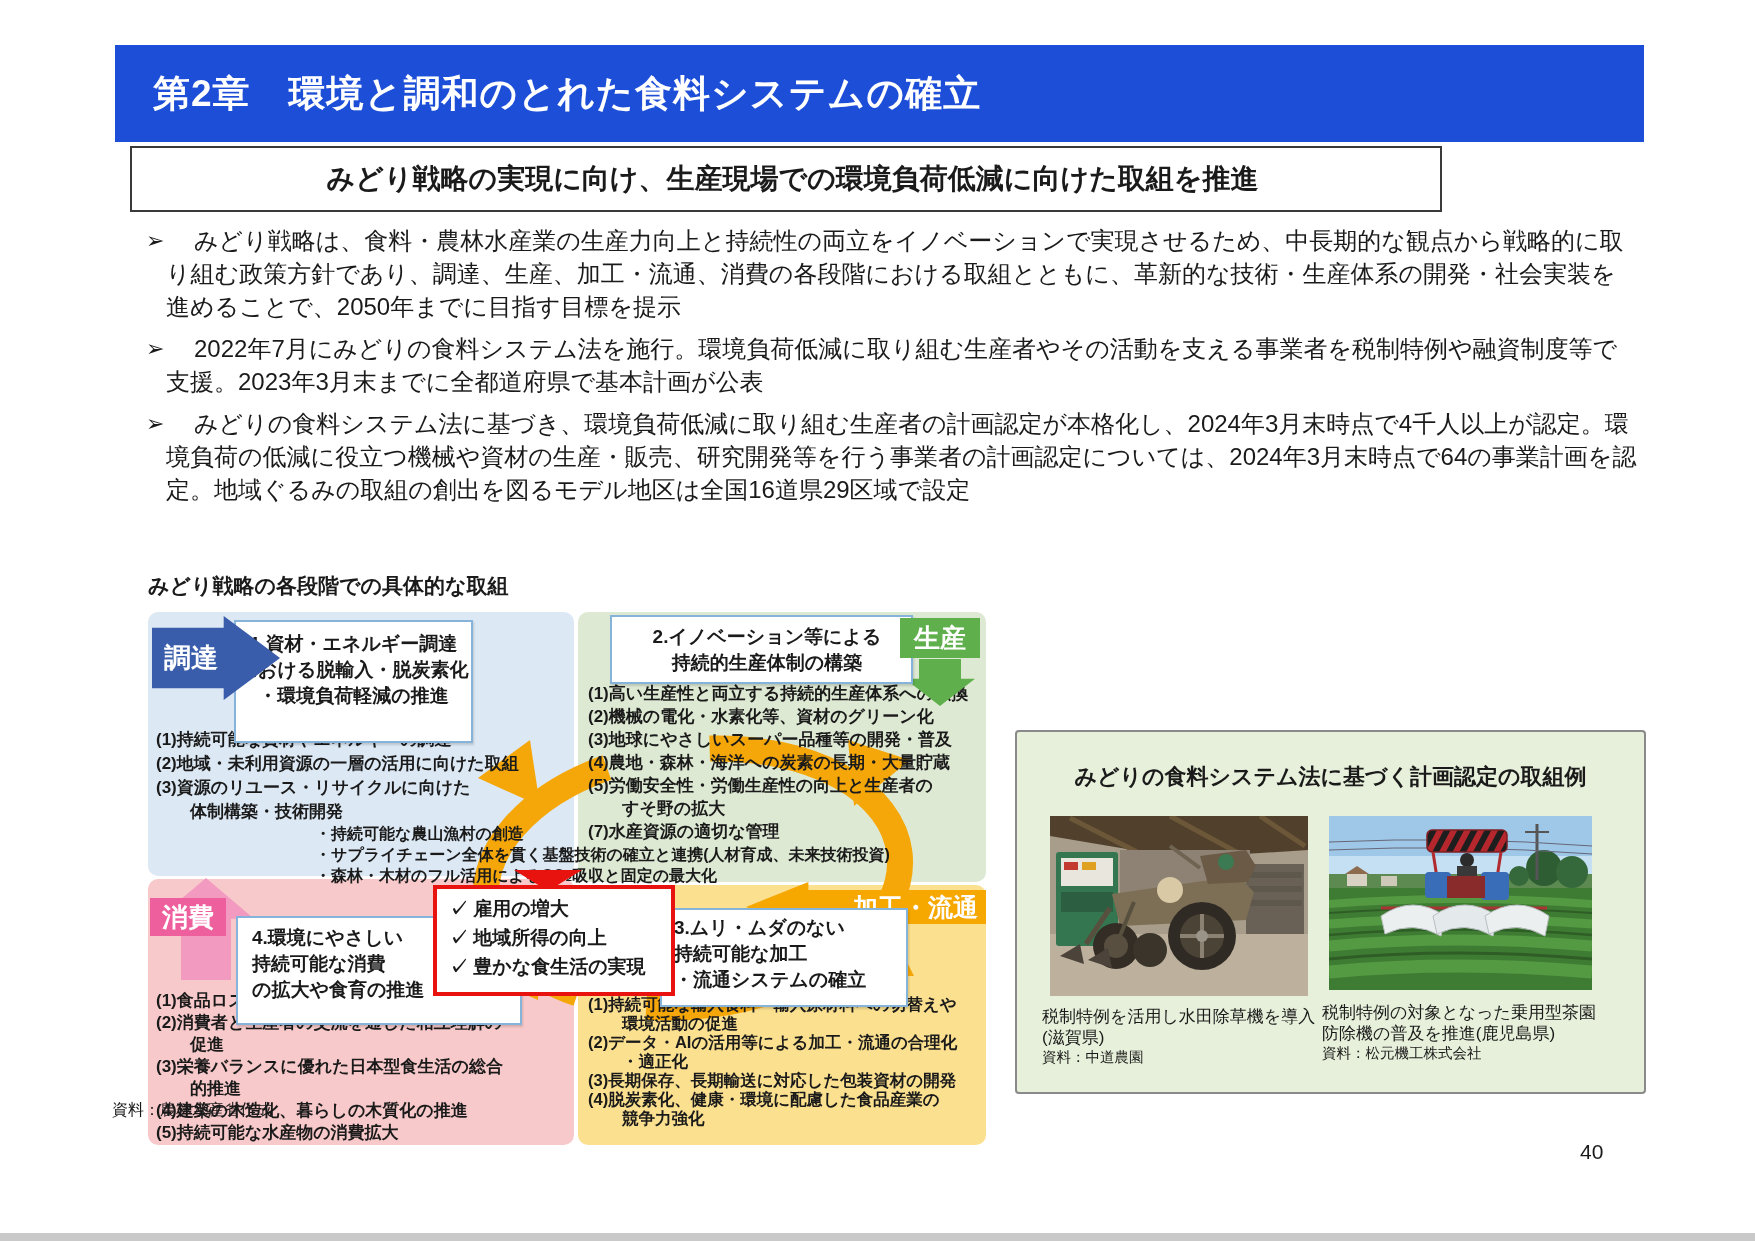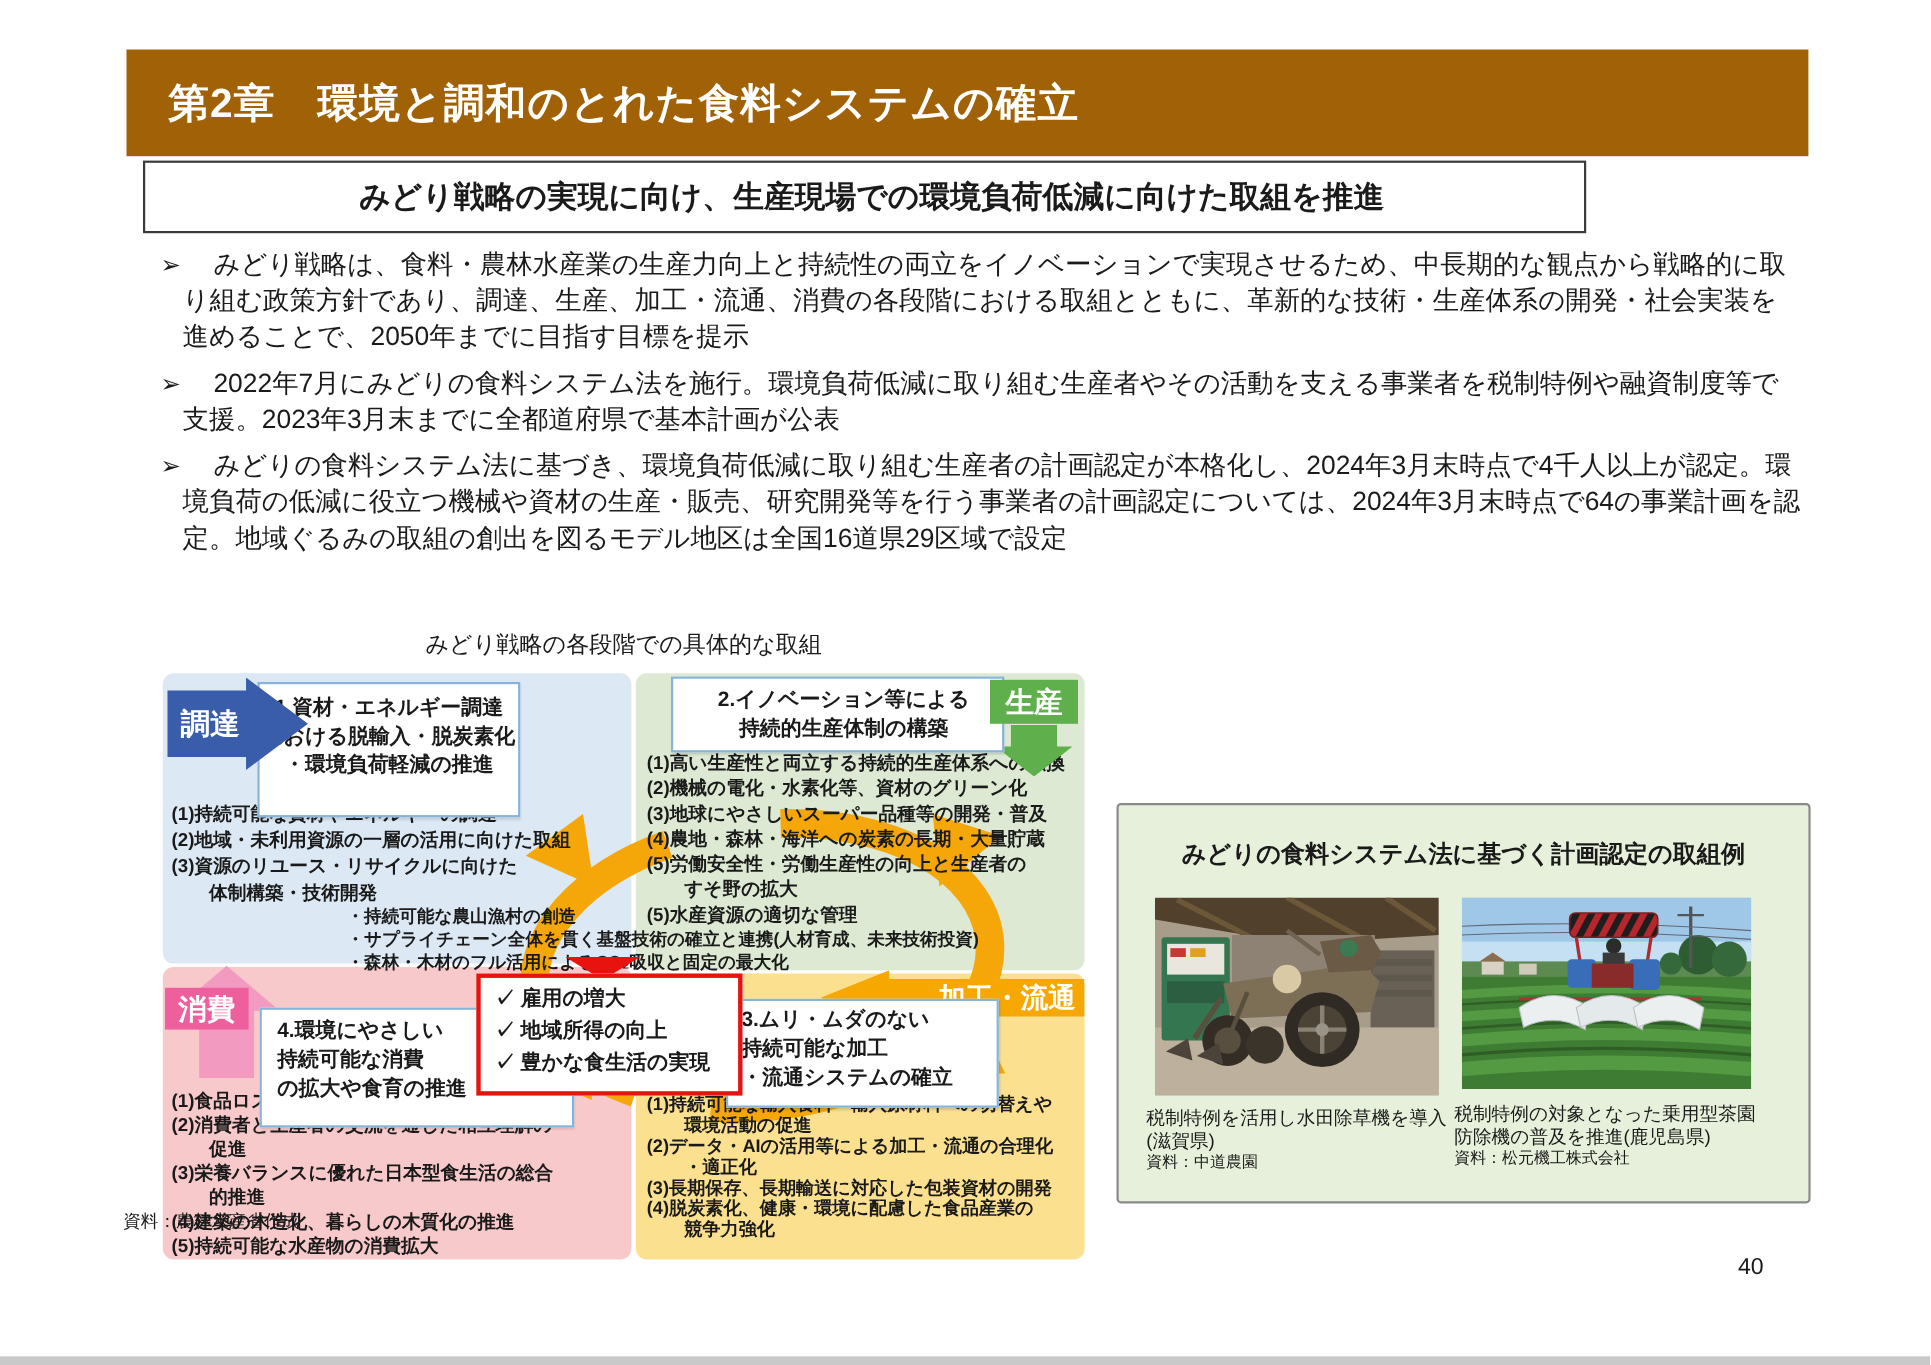--- a/index.html
+++ b/index.html
@@ -1,33 +1,33 @@
 <!DOCTYPE html>
 <html lang="ja"><head>
 <meta charset="utf-8">
 <style>
   html,body{margin:0;padding:0;background:#fff;}
   .slide{position:relative;width:1755px;height:1241px;background:#fff;overflow:hidden;
          font-family:"Liberation Sans",sans-serif;color:#1a1a1a;}
   .abs{position:absolute;}
 
   
-  .chapter-bar{left:115px;top:45px;width:1529px;height:97px;background:#a16207;}
+  .chapter-bar{left:115px;top:45px;width:1529px;height:97px;background:#1d4ed8;}
   .chapter-bar .t{padding-left:38px;line-height:97px;font-size:37px;font-weight:700;color:#fff;
                   letter-spacing:1px;white-space:nowrap;}
   .subtitle-box{left:130px;top:146px;width:1308px;height:62px;border:2px solid #3a3a3a;background:#fff;text-align:center;}
   .subtitle-box .t{padding-left:13px;line-height:62px;font-size:28px;font-weight:700;white-space:nowrap;}
 
   
   .bullets{left:146px;top:224px;width:1492px;font-size:24px;line-height:33px;}
   .bullet{position:relative;padding-left:20px;text-indent:28px;margin-bottom:9px;}
   .bullet .marker{position:absolute;left:0;top:0;text-indent:0;font-size:22px;}
 
   
-  .diagram-title{left:148px;top:572px;width:838px;text-align:center;font-size:21px;font-weight:400;}
+  .diagram-title{left:148px;top:572px;width:838px;text-align:left;font-size:21px;font-weight:700;}
   .diagram{left:148px;top:610px;width:838px;height:537px;}
   .quad{position:absolute;border-radius:10px;}
   .q-tl{left:0;top:2px;width:426px;height:264px;background:#dce8f4;}
   .q-tr{left:430px;top:2px;width:408px;height:270px;background:#dde9d3;}
   .q-bl{left:0;top:269px;width:426px;height:266px;background:#f8c9ca;}
   .q-br{left:430px;top:275px;width:408px;height:260px;background:#fbe08f;}
   .ring{left:0;top:0;width:838px;height:537px;z-index:2;pointer-events:none;}
 
   .hbox{position:absolute;background:#fff;border:2px solid #85b3d9;z-index:4;
         font-weight:700;font-size:19px;line-height:26px;white-space:pre-line;
@@ -152,21 +152,21 @@
       <div>(3)資源のリユース・リサイクルに向けた
 体制構築・技術開発</div>
     </div>
     <div class="qlist l-green">
       <div>(1)高い生産性と両立する持続的生産体系への転換</div>
       <div>(2)機械の電化・水素化等、資材のグリーン化</div>
       <div>(3)地球にやさしいスーパー品種等の開発・普及</div>
       <div>(4)農地・森林・海洋への炭素の長期・大量貯蔵</div>
       <div>(5)労働安全性・労働生産性の向上と生産者の
 すそ野の拡大</div>
-      <div>(5)水産資源の適切な管理</div>
+      <div>(7)水産資源の適切な管理</div>
     </div>
     <div class="qlist l-pink">
       <div>(1)食品ロスの削減など持続可能な消費の拡大</div>
       <div>(2)消費者と生産者の交流を通じた相互理解の
 促進</div>
       <div>(3)栄養バランスに優れた日本型食生活の総合
 的推進</div>
       <div>(4)建築の木造化、暮らしの木質化の推進</div>
       <div>(5)持続可能な水産物の消費拡大</div>
     </div>

